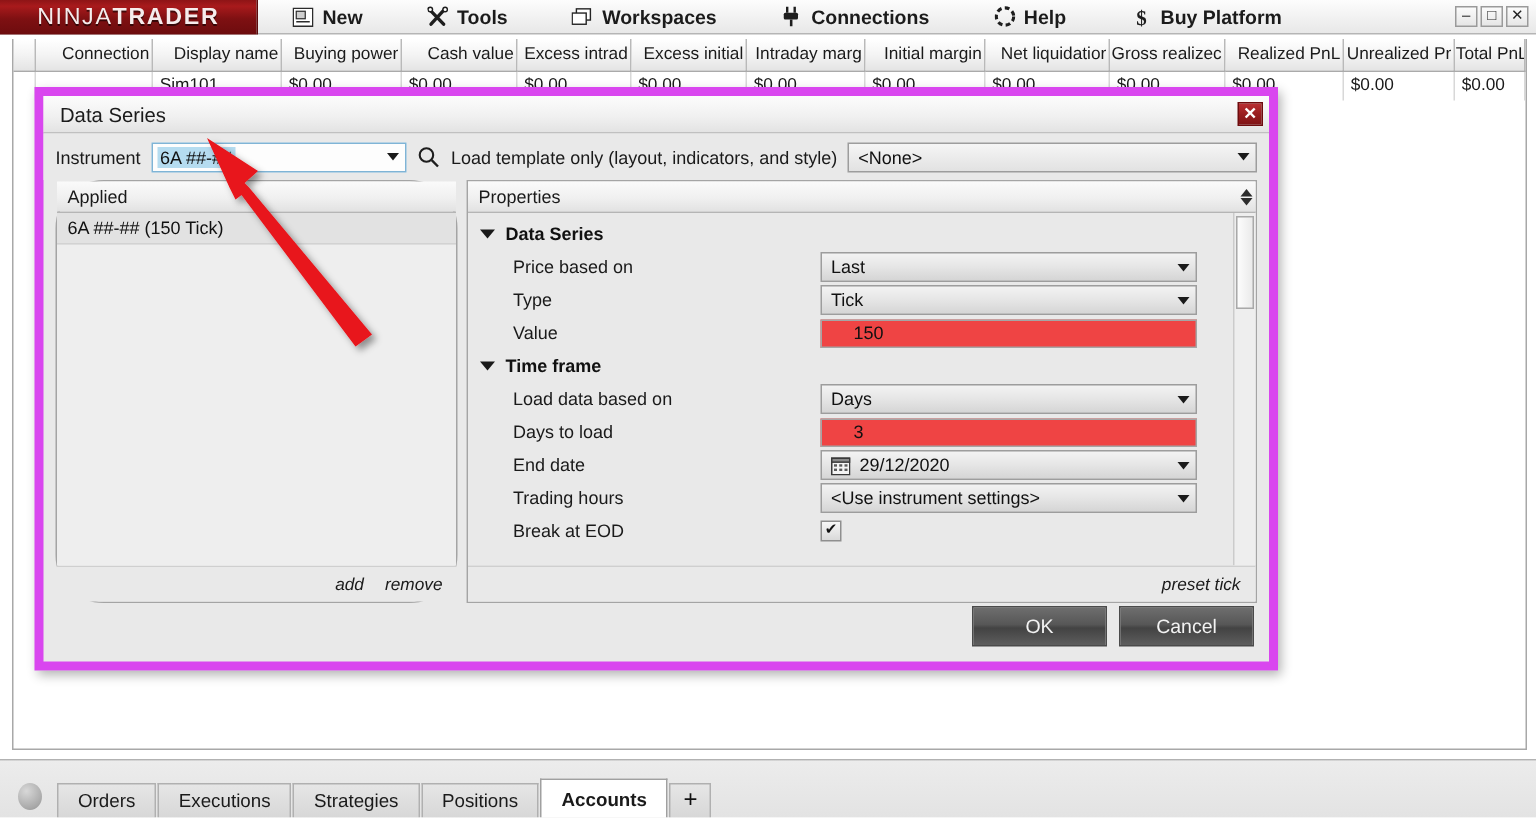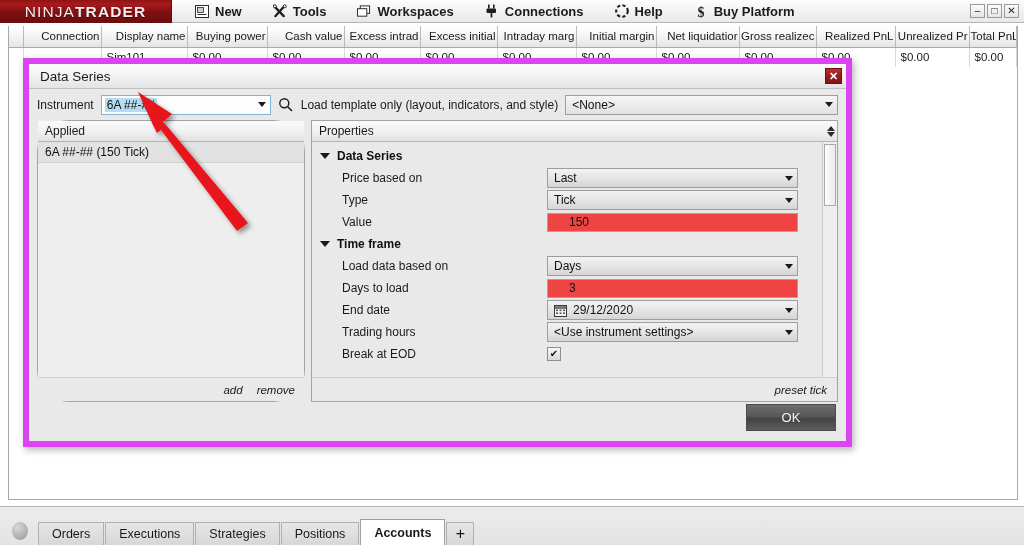--- a/index.html
+++ b/index.html
@@ -22,21 +22,21 @@
     width: 172px; height: 23px;
     background: linear-gradient(to bottom, #8e1416 0%, #a81a1c 18%, #7e1012 55%, #6d0c0e 100%);
     display: flex; align-items: center; justify-content: center;
     border-right: 1px solid #5c0a0b;
   }
   .logo-text { font-size: 15.5px; letter-spacing: 1.1px; line-height: 1; white-space: nowrap;
     color: #f6ecec; text-shadow: 0 1px 0 rgba(0,0,0,.55); }
   .logo-text .lt-a { font-weight: 400; }
   .logo-text .lt-b { font-weight: 700; }
 
-  .menu-items { display: flex; align-items: center; padding-left: 10px; gap: 5px; flex: 1; }
+  .menu-items { display: flex; align-items: center; padding-left: 10px; gap: 17px; flex: 1; }
   .menu-item {
     display: flex; align-items: center; gap: 6px;
     padding: 0 13px; height: 23px; font-size: 13px; font-weight: 700; color: #1b1b1b;
     cursor: default; white-space: nowrap;
   }
   .mi-icon { width: 14px; height: 14px; display: inline-flex; align-items: center; justify-content: center; }
   .mi-icon svg { display: block; }
 
   .wincontrols { display: flex; align-items: center; padding-right: 5px; gap: 2px; }
   .wc {
@@ -528,20 +528,21 @@
         </div>
 
         <div class="props-foot">
           <span class="linkbtn">preset tick</span>
         </div>
       </div>
     </div>
 
     <div class="dlg-actions">
       <div class="btn">OK</div>
+      <div class="btn">Cancel</div>
     </div>
 
   </div>
 
   <div class="arrow-annot">
     <svg width="165" height="155" viewBox="0 0 165 155">
       <defs>
         <filter id="sh" x="-30%" y="-30%" width="170%" height="170%">
           <feDropShadow dx="3" dy="3" stdDeviation="2.5" flood-color="#000" flood-opacity="0.40"></feDropShadow>
         </filter>

